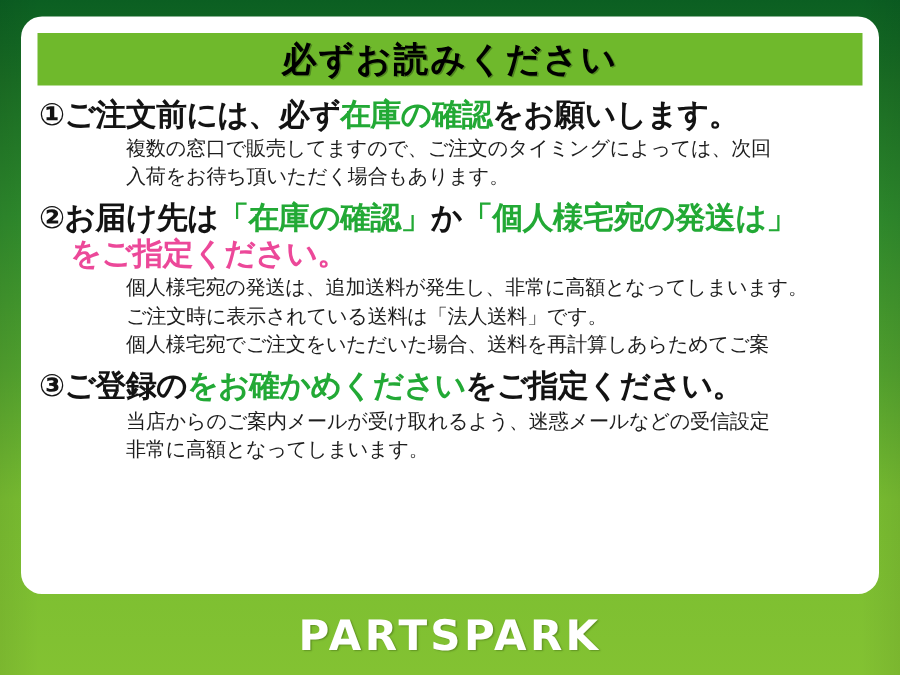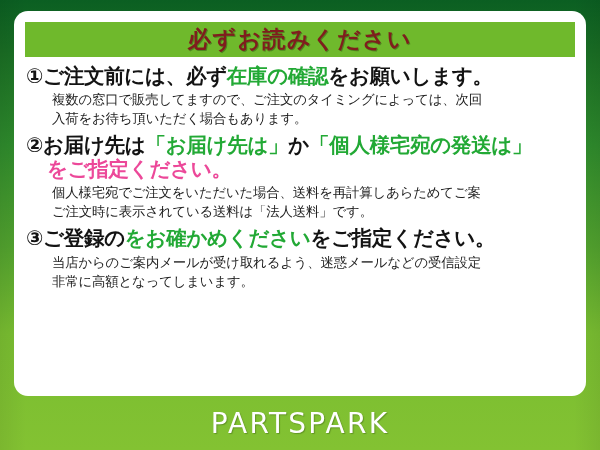--- a/index.html
+++ b/index.html
@@ -49,21 +49,21 @@
     left: 11px;
     top: 11px;
     width: 550px;
     height: 35px;
     background: #6fb92c;
     display: flex;
     align-items: center;
     justify-content: center;
   }
   #title-text {
-    color: #7f1d1d;
+    color: #000000;
     font-size: 23px;
     font-weight: bold;
     letter-spacing: 1.5px;
     text-shadow: 1px 1px 0 rgba(40,70,15,0.45);
     white-space: nowrap;
   }
 
   
   #notice-list {
     position: absolute;
@@ -99,37 +99,37 @@
   }
   .item-body {
     font-size: 13.4px;
     color: #1d1d1d;
     line-height: 1.42;
     padding-left: 26px;
     letter-spacing: -0.15px;
     margin-top: 2px;
     white-space: nowrap;
   }
-  .item-body div { white-space: nowrap; }
+  .item-body div { white-space: nowrap; margin-left: 32px; }
 
   
   #footer-band {
     position: absolute;
     left: 0;
     bottom: 0;
     width: 600px;
     height: 54px;
     display: flex;
     align-items: center;
     justify-content: center;
   }
   #brand-text {
     color: #ffffff;
     font-size: 28px;
-    font-weight: normal;
+    font-weight: bold;
     letter-spacing: 2.2px;
     text-shadow: 1px 1px 1px rgba(60,95,20,0.45);
   }
 </style>
 </head>
 <body>
 
 <div id="notice-banner">
 
   <div id="frame-shade"></div>
@@ -144,25 +144,26 @@
 
       <div class="notice-item">
         <div class="item-head"><span>①</span><span>ご注文前には、必ず</span><span class="hl">在庫の確認</span><span>をお願いします。</span></div>
         <div class="item-body">
           <div>複数の窓口で販売してますので、ご注文のタイミングによっては、次回</div>
           <div>入荷をお待ち頂いただく場合もあります。</div>
         </div>
       </div>
 
       <div class="notice-item">
-        <div class="item-head"><span>②</span><span>お届け先は</span><span class="hl">「お届け先は」</span><span>か</span><span class="hl">「個人様宅宛の発送は」</span></div>
+        <div class="item-head"><span>②</span><span>お届け先は</span><span class="hl">「在庫の確認」</span><span>か</span><span class="hl">「個人様宅宛の発送は」</span></div>
         <div class="head-cont">をご指定ください。</div>
         <div class="item-body">
+          <div>個人様宅宛の発送は、追加送料が発生し、非常に高額となってしまいます。</div>
+          <div>ご注文時に表示されている送料は「法人送料」です。</div>
           <div>個人様宅宛でご注文をいただいた場合、送料を再計算しあらためてご案</div>
-          <div>ご注文時に表示されている送料は「法人送料」です。</div>
         </div>
       </div>
 
       <div class="notice-item">
         <div class="item-head"><span>③</span><span>ご登録の</span><span class="hl">をお確かめください</span><span>をご指定ください。</span></div>
         <div class="item-body">
           <div>当店からのご案内メールが受け取れるよう、迷惑メールなどの受信設定</div>
           <div>非常に高額となってしまいます。</div>
         </div>
       </div>

